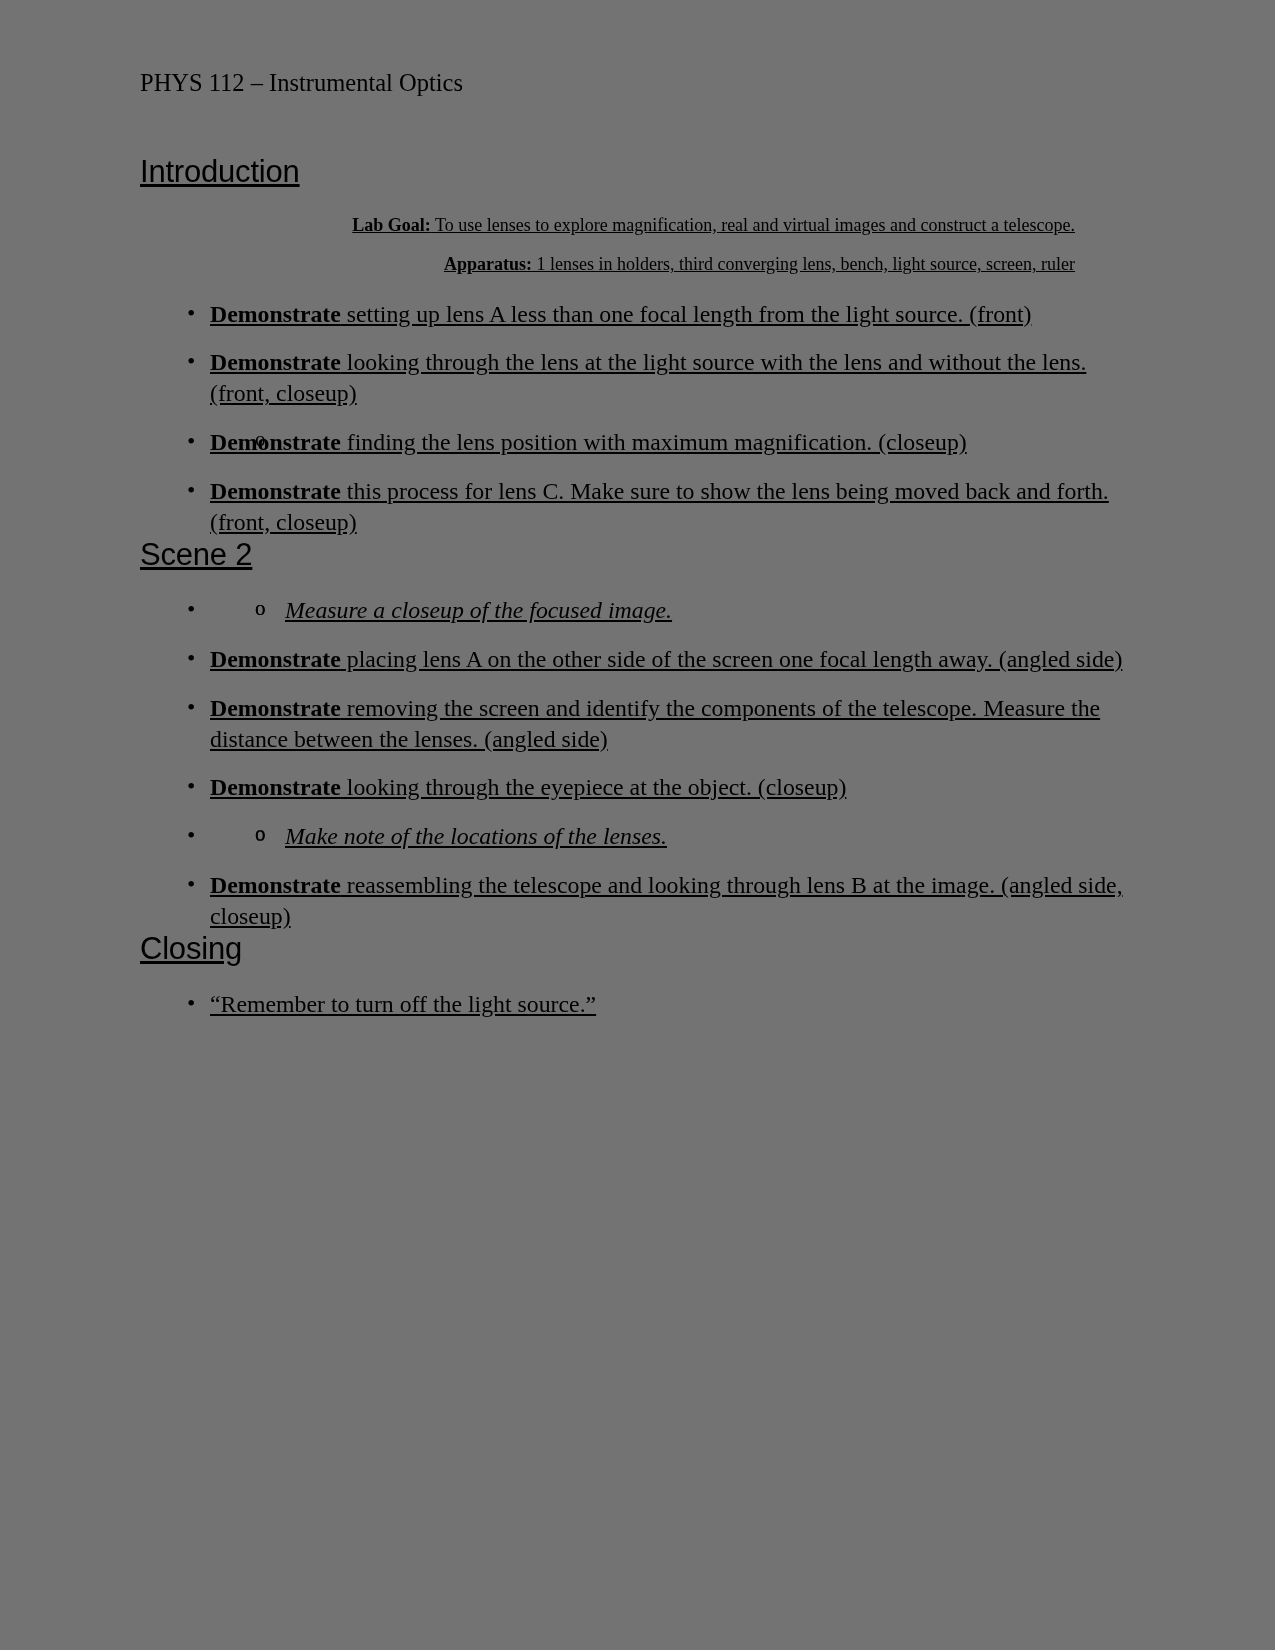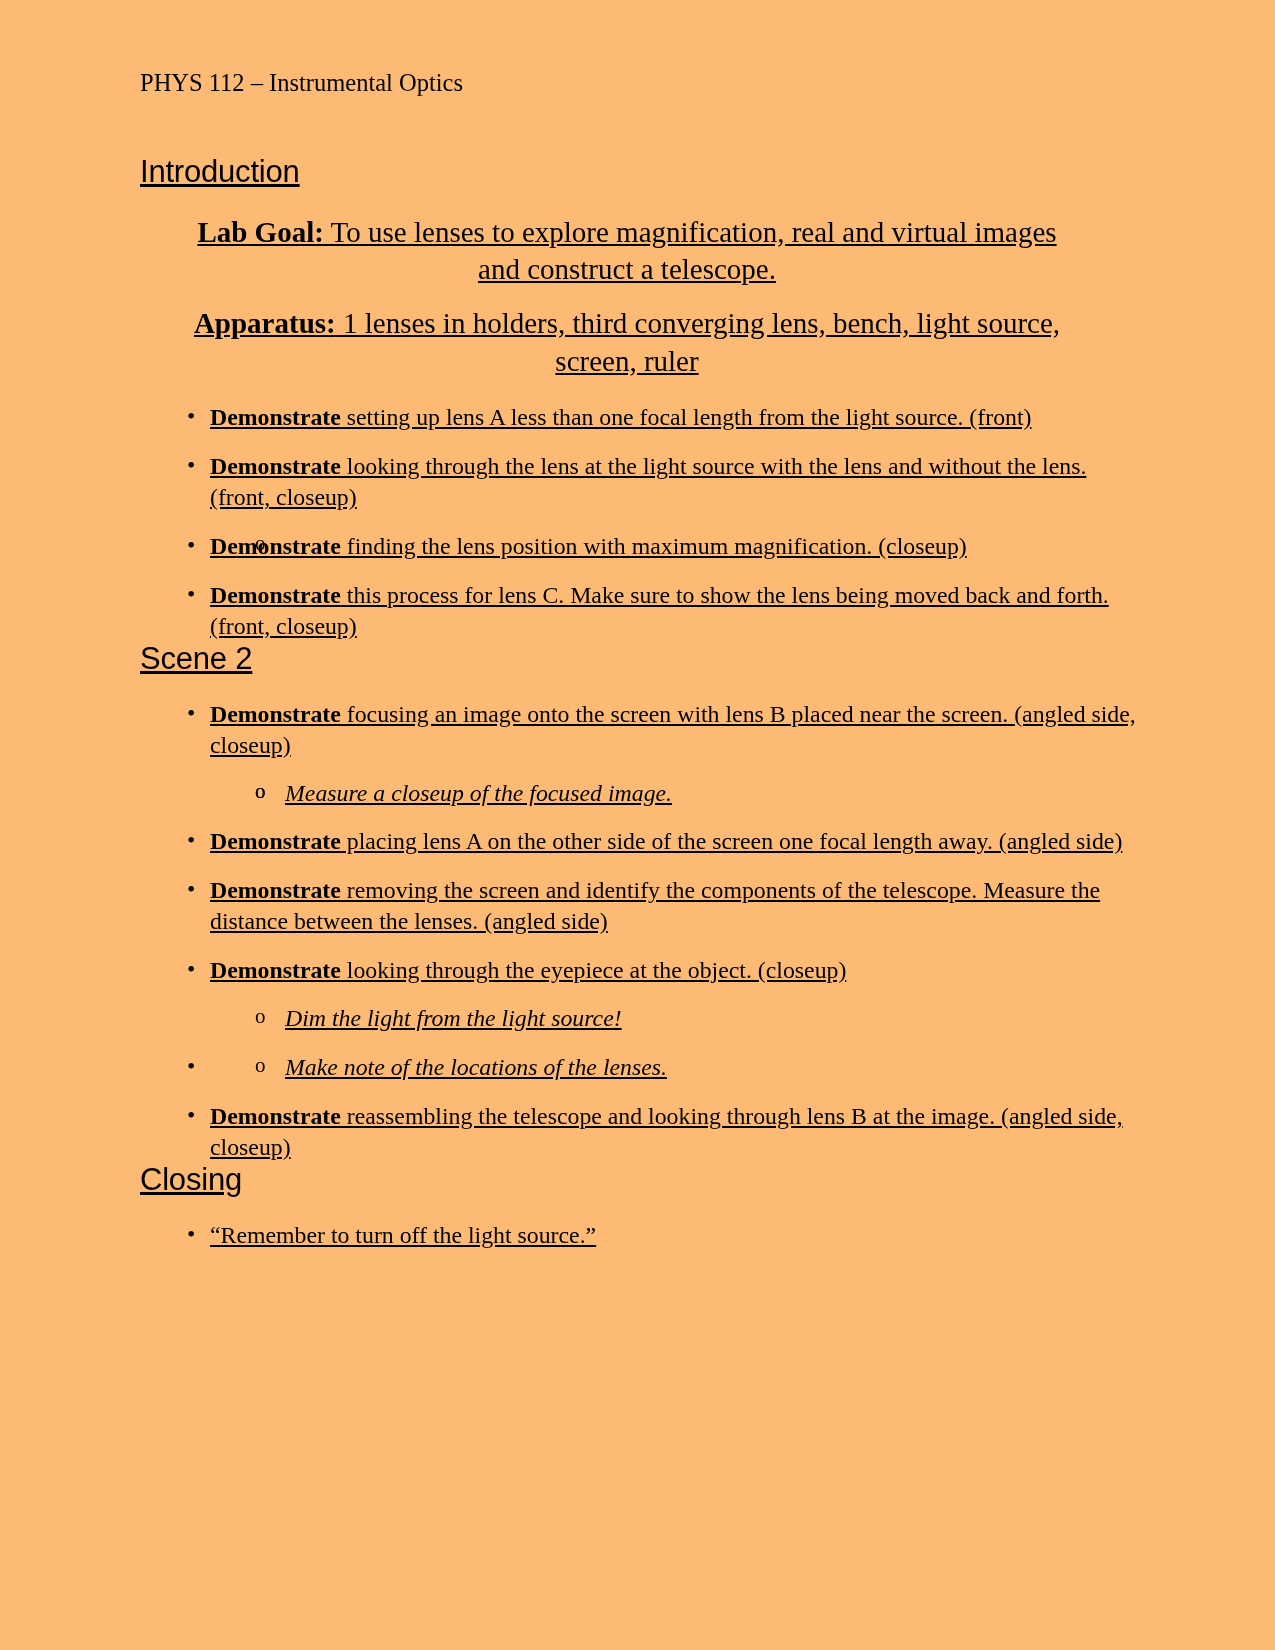--- a/index.html
+++ b/index.html
@@ -14,21 +14,21 @@
     color: #000000;
     position: relative;
     overflow: hidden;
   }
   .page {
     position: absolute;
     top: 0;
     left: 0;
     width: 1275px;
     height: 1650px;
-    background: #fdba74;
+    background: #737373;
   }
   .header {
     position: absolute;
     left: 140px;
     top: 69px;
     font-family: "Liberation Serif", "DejaVu Serif", serif;
     font-size: 24.5px;
     line-height: 1.18;
     color: #000;
     white-space: nowrap;
@@ -48,26 +48,26 @@
     margin: 0;
     padding: 0;
     color: #000;
     letter-spacing: -0.2px;
   }
   .h-introduction { margin-top: 12px; }
   .h-scene { margin-top: 27px; }
   .h-closing { margin-top: 28px; }
 
   .para {
-    font-size: 29px;
+    font-size: 18px;
     line-height: 1.30;
     margin: 0;
     padding: 0;
     margin-left: 39px;
-    text-align: center;
+    text-align: right;
     width: 896px;
   }
   .para.first { margin-top: 24px; }
   .para.second { margin-top: 16px; }
   .para b, .bullet-text b { font-weight: 700; }
 
   ul.bullets {
     list-style: none;
     margin: 0;
     padding: 0;
@@ -152,39 +152,38 @@
         <li class="bullet-item">
           <span class="bullet-marker">•</span>
           <span class="bullet-text"><b>Demonstrate</b><span> this process for lens C. Make sure to show the lens being moved back and forth. (front, closeup)</span></span>
         </li>
       </ul>
 
     <h1 class="section-heading h-scene">Scene 2</h1>
     <ul class="bullets" id="scene2-list">
         <li class="bullet-item">
           <span class="bullet-marker">•</span>
-          <span class="bullet-text"><b>Demonstrate</b><span> focusing an image onto the screen with lens B placed near the screen. (angled side, closeup)</span></span>
           <ul class="subbullets">
             <li class="subbullet-item"><span class="subbullet-marker">o</span></li>
             <li class="subbullet-item"><span class="subbullet-marker">o</span><span>Measure a closeup of the focused image.</span></li>
           </ul>
         </li>
         <li class="bullet-item">
           <span class="bullet-marker">•</span>
           <span class="bullet-text"><b>Demonstrate</b><span> placing lens A on the other side of the screen one focal length away. (angled side)</span></span>
         </li>
         <li class="bullet-item">
           <span class="bullet-marker">•</span>
           <span class="bullet-text"><b>Demonstrate</b><span> removing the screen and identify the components of the telescope. Measure the distance between the lenses. (angled side)</span></span>
         </li>
         <li class="bullet-item">
           <span class="bullet-marker">•</span>
           <span class="bullet-text"><b>Demonstrate</b><span> looking through the eyepiece at the object. (closeup)</span></span>
           <ul class="subbullets">
-            <li class="subbullet-item"><span class="subbullet-marker">o</span><span>Dim the light from the light source!</span></li>
+            <li class="subbullet-item"><span class="subbullet-marker">o</span></li>
           </ul>
         </li>
         <li class="bullet-item">
           <span class="bullet-marker">•</span>
           <ul class="subbullets">
             <li class="subbullet-item"><span class="subbullet-marker">o</span><span>Make note of the locations of the lenses.</span></li>
           </ul>
         </li>
         <li class="bullet-item">
           <span class="bullet-marker">•</span>

